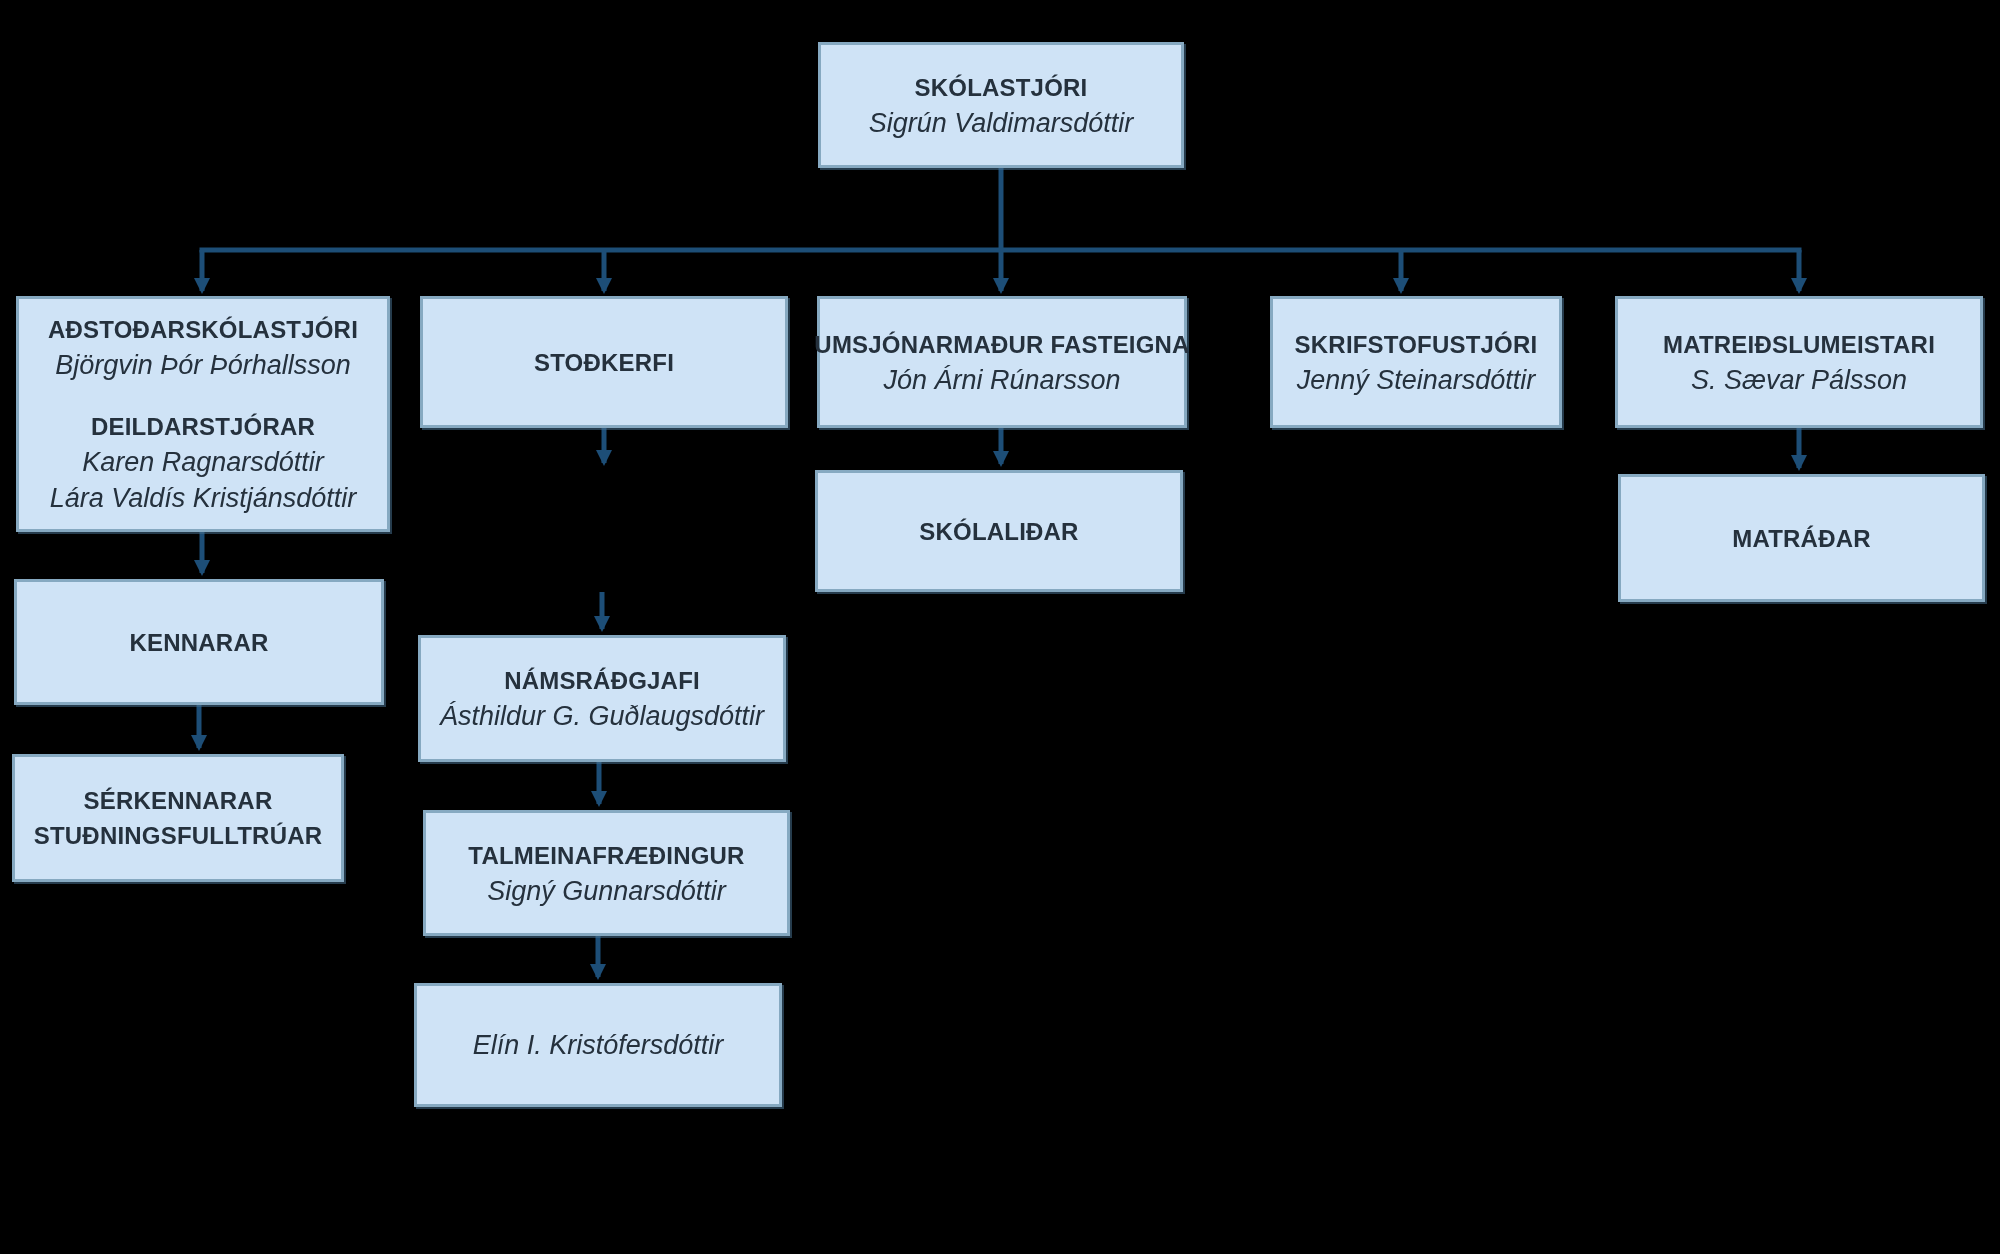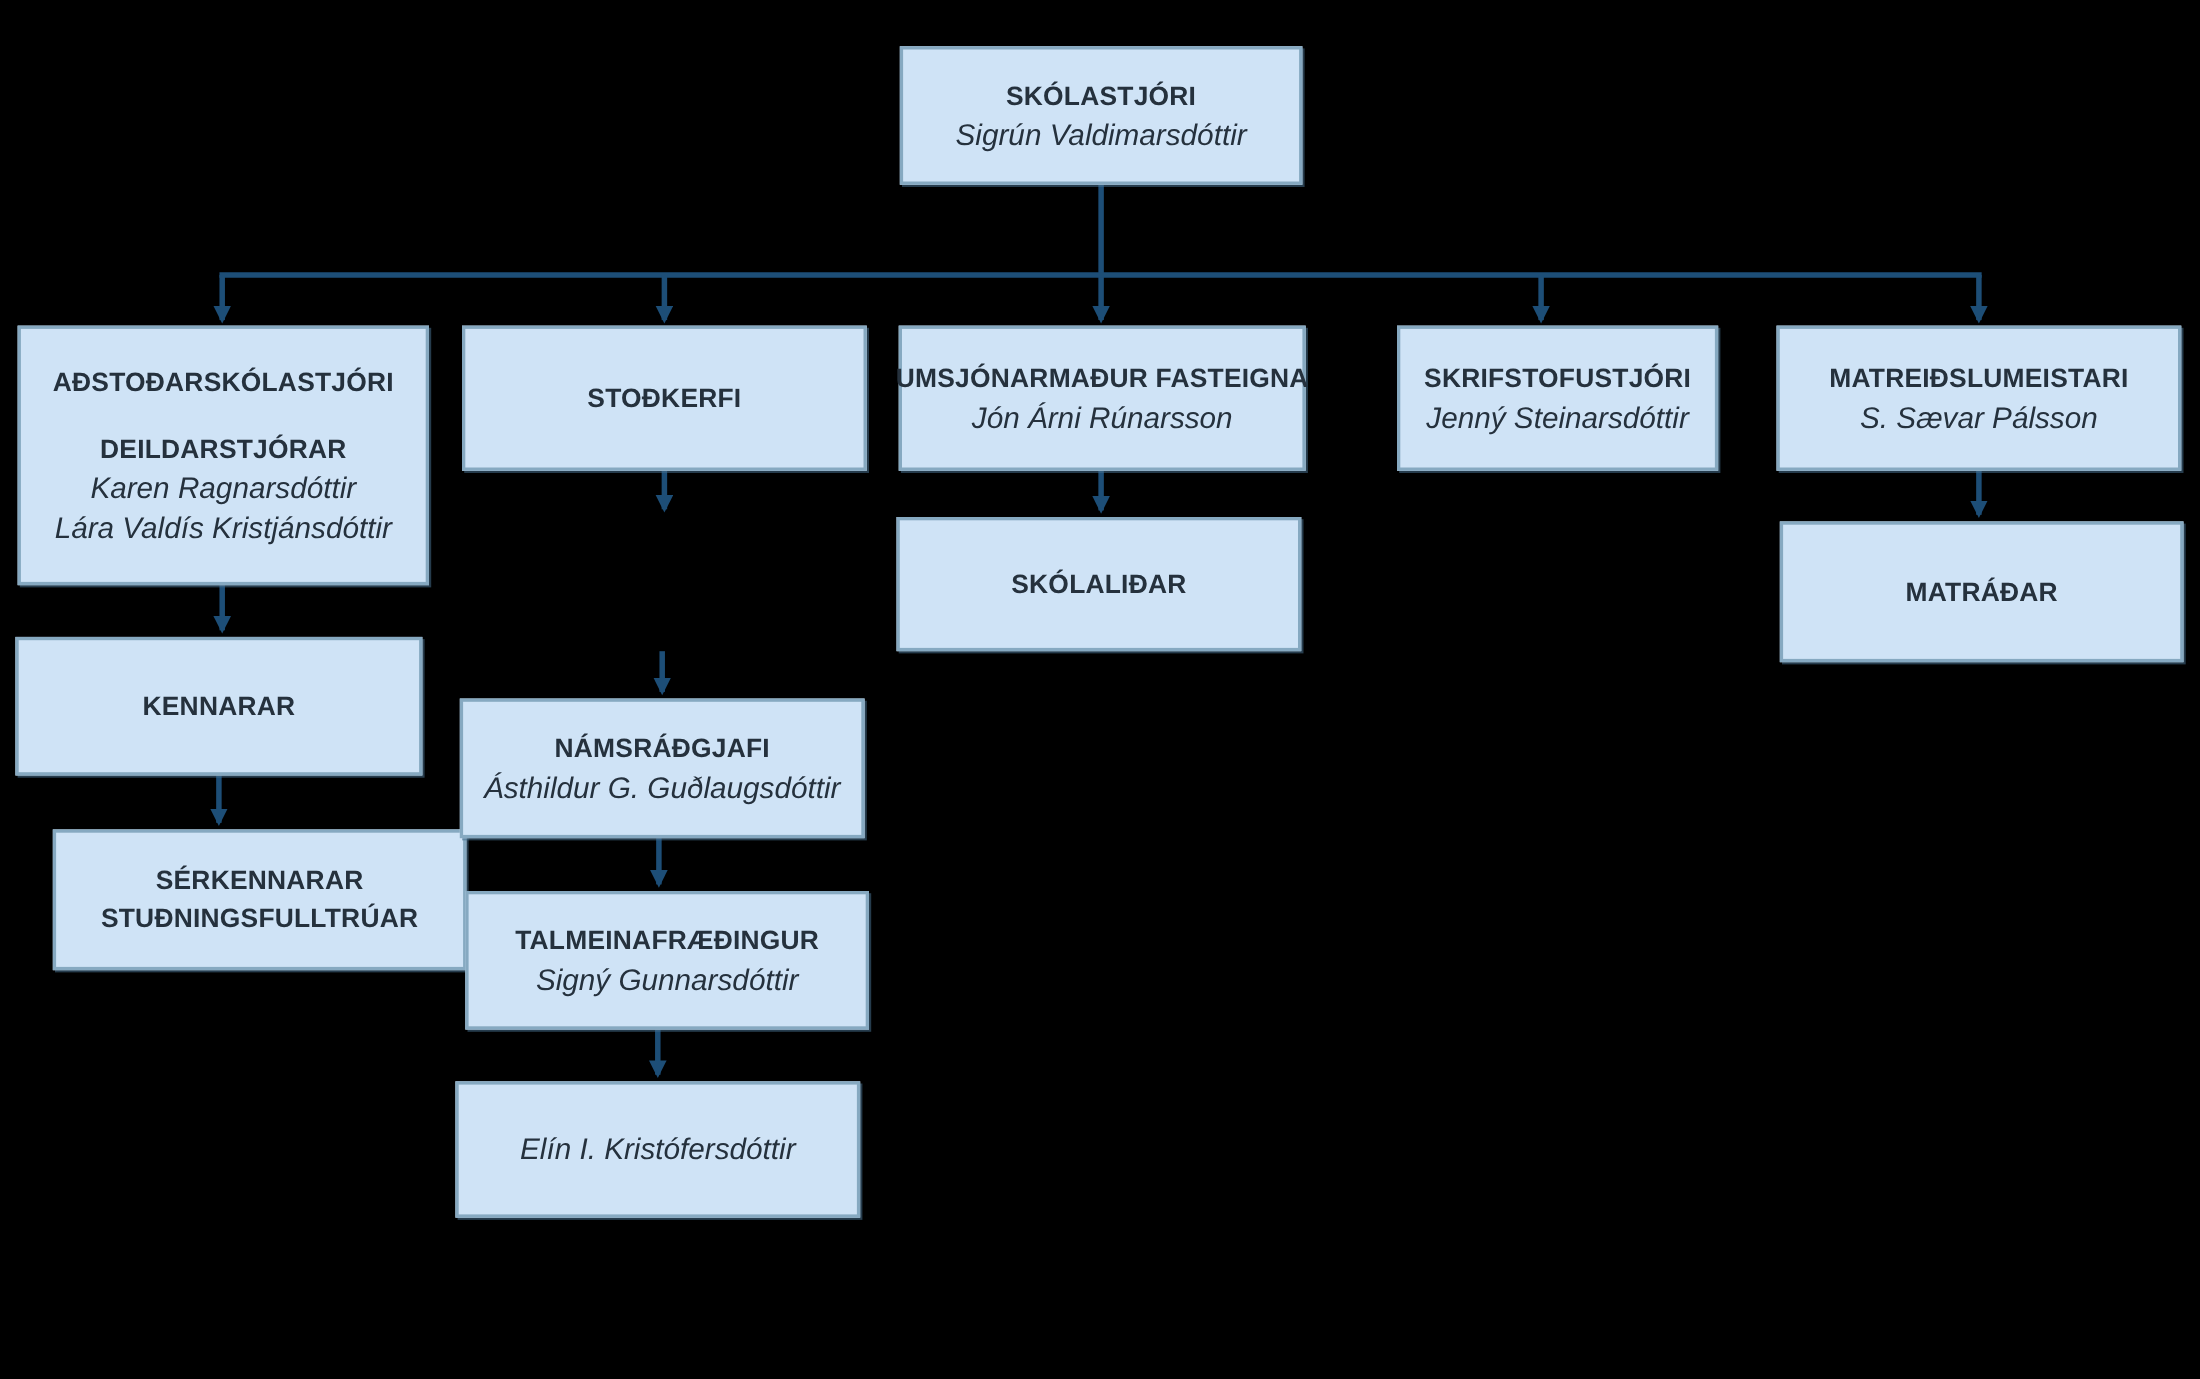--- a/index.html
+++ b/index.html
@@ -34,21 +34,21 @@
   .spacer{height:26px;}
 
   
   #n-skolastjori        {left:818px;  top:42px;  width:366px; height:126px;}
   #n-adstodarskolastjori{left:16px;   top:296px; width:374px; height:236px;}
   #n-stodkerfi          {left:420px;  top:296px; width:368px; height:132px;}
   #n-umsjonarmadur      {left:817px;  top:296px; width:370px; height:132px;}
   #n-skrifstofustjori   {left:1270px; top:296px; width:292px; height:132px;}
   #n-matreidslumeistari {left:1615px; top:296px; width:368px; height:132px;}
   #n-kennarar           {left:14px;   top:579px; width:370px; height:126px;}
-  #n-serkennarar        {left:12px;   top:754px; width:376px; height:128px;margin-left:36px;}
+  #n-serkennarar        {left:12px;   top:754px; width:332px; height:128px;}
   #n-salfraedingur      {left:418px;  top:469px; width:368px; height:123px;}
   #n-namsradgjafi       {left:418px;  top:635px; width:368px; height:127px;}
   #n-talmeinafraedingur {left:423px;  top:810px; width:367px; height:126px;}
   #n-tengilidur         {left:414px;  top:983px; width:368px; height:124px;}
   #n-skolalidar         {left:815px;  top:470px; width:368px; height:122px;}
   #n-matradar           {left:1618px; top:474px; width:367px; height:128px;}
 </style>
 </head>
 <body>
 
@@ -83,20 +83,21 @@
     <line x1="1799" y1="428" x2="1799" y2="468" marker-end="url(#arrow)"></line>
   </svg>
 
   <div class="box" id="n-skolastjori">
     <span class="role">SKÓLASTJÓRI</span>
     <span class="person">Sigrún Valdimarsdóttir</span>
   </div>
 
   <div class="box" id="n-adstodarskolastjori">
     <span class="role">AÐSTOÐARSKÓLASTJÓRI</span>
+    <span class="person">Björgvin Þór Þórhallsson</span>
     <div class="spacer"></div>
     <span class="role">DEILDARSTJÓRAR</span>
     <span class="person">Karen Ragnarsdóttir</span>
     <span class="person">Lára Valdís Kristjánsdóttir</span>
   </div>
 
   <div class="box" id="n-stodkerfi">
     <span class="role">STOÐKERFI</span>
   </div>
 

